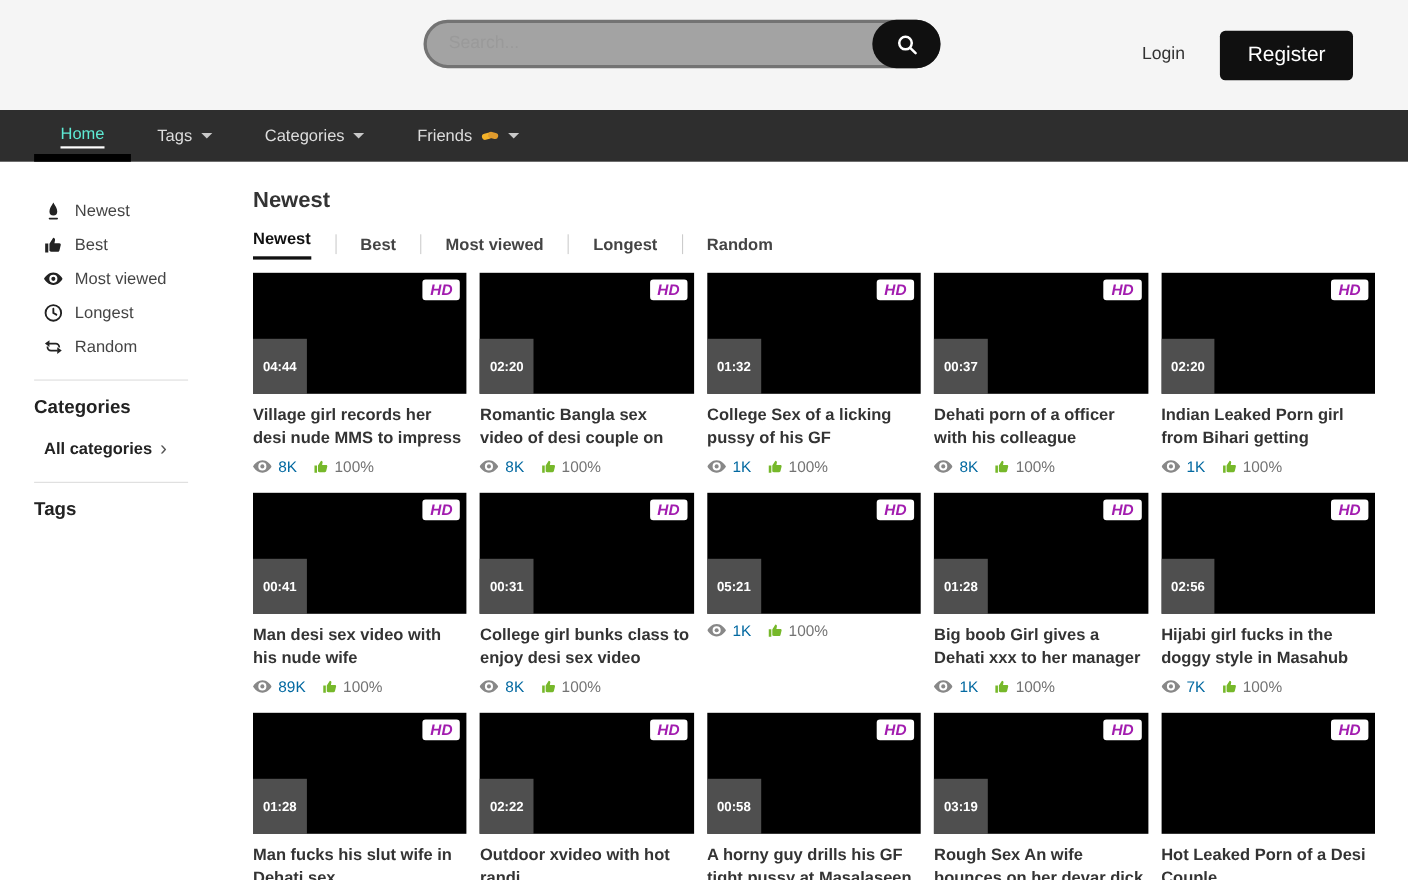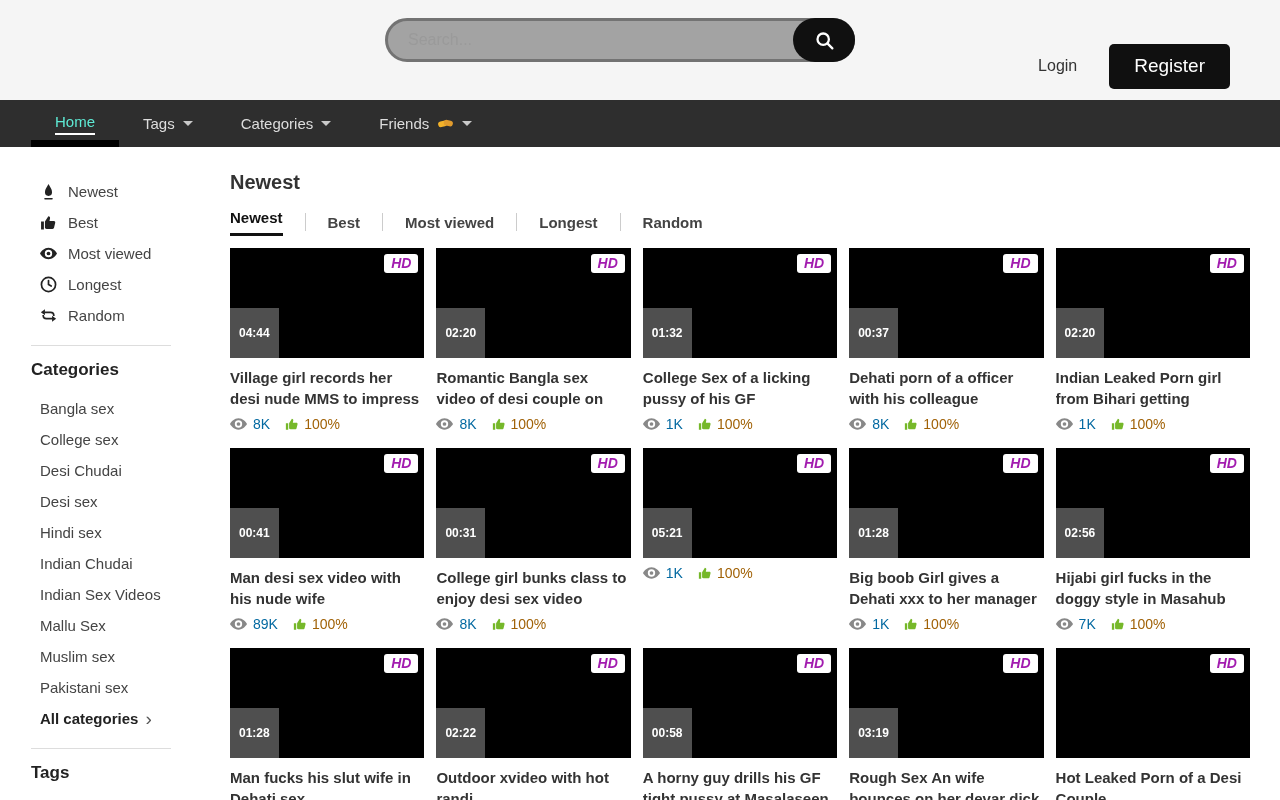--- a/index.html
+++ b/index.html
@@ -18,21 +18,21 @@
     padding:0 75px 0 20px; font-size:16px; color:#333; background:#a3a3a3; outline:none;
     font-family:"Liberation Sans", sans-serif;
   }
   .search-input::placeholder { color:#9a9a9a; }
   .search-btn {
     position:absolute; right:0; top:0; width:62px; height:44px;
     background:#101010; border:none; border-radius:24px; cursor:pointer;
     display:flex; align-items:center; justify-content:center;
   }
   .search-btn svg { width:21px; height:21px; }
-  .auth { position:absolute; right:50px; top:16px; height:100px; display:flex; align-items:center; gap:32px; }
+  .auth { position:absolute; right:50px; top:0; height:100px; display:flex; align-items:center; gap:32px; }
   .login { font-size:16px; color:#333; cursor:pointer; text-decoration:none; }
   .register {
     background:#101010; color:#fff; font-size:19px; border:none; border-radius:5px;
     height:45px; padding:0 25px; cursor:pointer; font-family:"Liberation Sans", sans-serif;
   }
 
   
   .navbar { height:47px; background:#2e2e2e; display:flex; align-items:stretch; padding-left:31px; }
   .nav-item {
     display:flex; align-items:center; gap:8px; padding:0 24px; position:relative;
@@ -77,21 +77,21 @@
     font-style:italic; font-weight:800; font-size:14px; padding:1px 7px 2px; border-radius:3px;
   }
   .duration {
     position:absolute; left:0; bottom:0; background:rgba(96,96,96,0.82); color:#fff;
     font-size:12px; font-weight:bold; padding:18px 9px;
   }
   .v-title { margin-top:9px; font-size:15px; font-weight:bold; color:#333; line-height:21px; max-height:42px; overflow:hidden; }
   .v-meta { margin-top:7px; display:flex; align-items:center; font-size:14px; }
   .views { color:#0369a1; display:flex; align-items:center; gap:6px; }
   .views .icon { width:17px; height:12px; color:#888; }
-  .rating { color:#a16207; display:flex; align-items:center; gap:5px; margin-left:15px;justify-content:flex-end; }
+  .rating { color:#737373; display:flex; align-items:center; gap:5px; margin-left:15px;justify-content:flex-end; }
   .rating .icon { width:14px; height:14px; color:#76b82a; }
 </style>
 </head>
 <body>
 
 <div class="header">
   <div class="search-bar">
     <input class="search-input" type="text" placeholder="Search..." style="">
     <button class="search-btn">
       <svg viewBox="0 0 24 24" fill="none" stroke="#fff" stroke-width="2.6" stroke-linecap="round">
@@ -163,32 +163,20 @@
             <path d="M6.5 7.5H15a4.5 4.5 0 0 1 4.5 4.5v.7" fill="none" stroke="currentColor" stroke-width="2.3"></path>
             <polygon points="7,3.2 7,11.8 1.2,7.5" fill="currentColor"></polygon>
             <path d="M17.5 16.5H9A4.5 4.5 0 0 1 4.5 12v-.7" fill="none" stroke="currentColor" stroke-width="2.3"></path>
             <polygon points="17,12.2 17,20.8 22.8,16.5" fill="currentColor"></polygon>
           </svg>
           <span>Random</span>
         </li>
       </ul>
     <hr class="divider">
     <h3 class="side-heading">Categories</h3>
-    <ul class="cat-list" id="cat-list">
-        <li class="cat-item">Bangla sex</li>
-        <li class="cat-item">College sex</li>
-        <li class="cat-item">Desi Chudai</li>
-        <li class="cat-item">Desi sex</li>
-        <li class="cat-item">Hindi sex</li>
-        <li class="cat-item">Indian Chudai</li>
-        <li class="cat-item">Indian Sex Videos</li>
-        <li class="cat-item">Mallu Sex</li>
-        <li class="cat-item">Muslim sex</li>
-        <li class="cat-item">Pakistani sex</li>
-      </ul>
     <div class="all-cats">
       <span>All categories</span>
       <span class="chevron-right">›</span>
     </div>
     <hr class="divider">
     <h3 class="side-heading">Tags</h3>
   </aside>
 
   <main class="main">
     <h1 class="page-title">Newest</h1>

